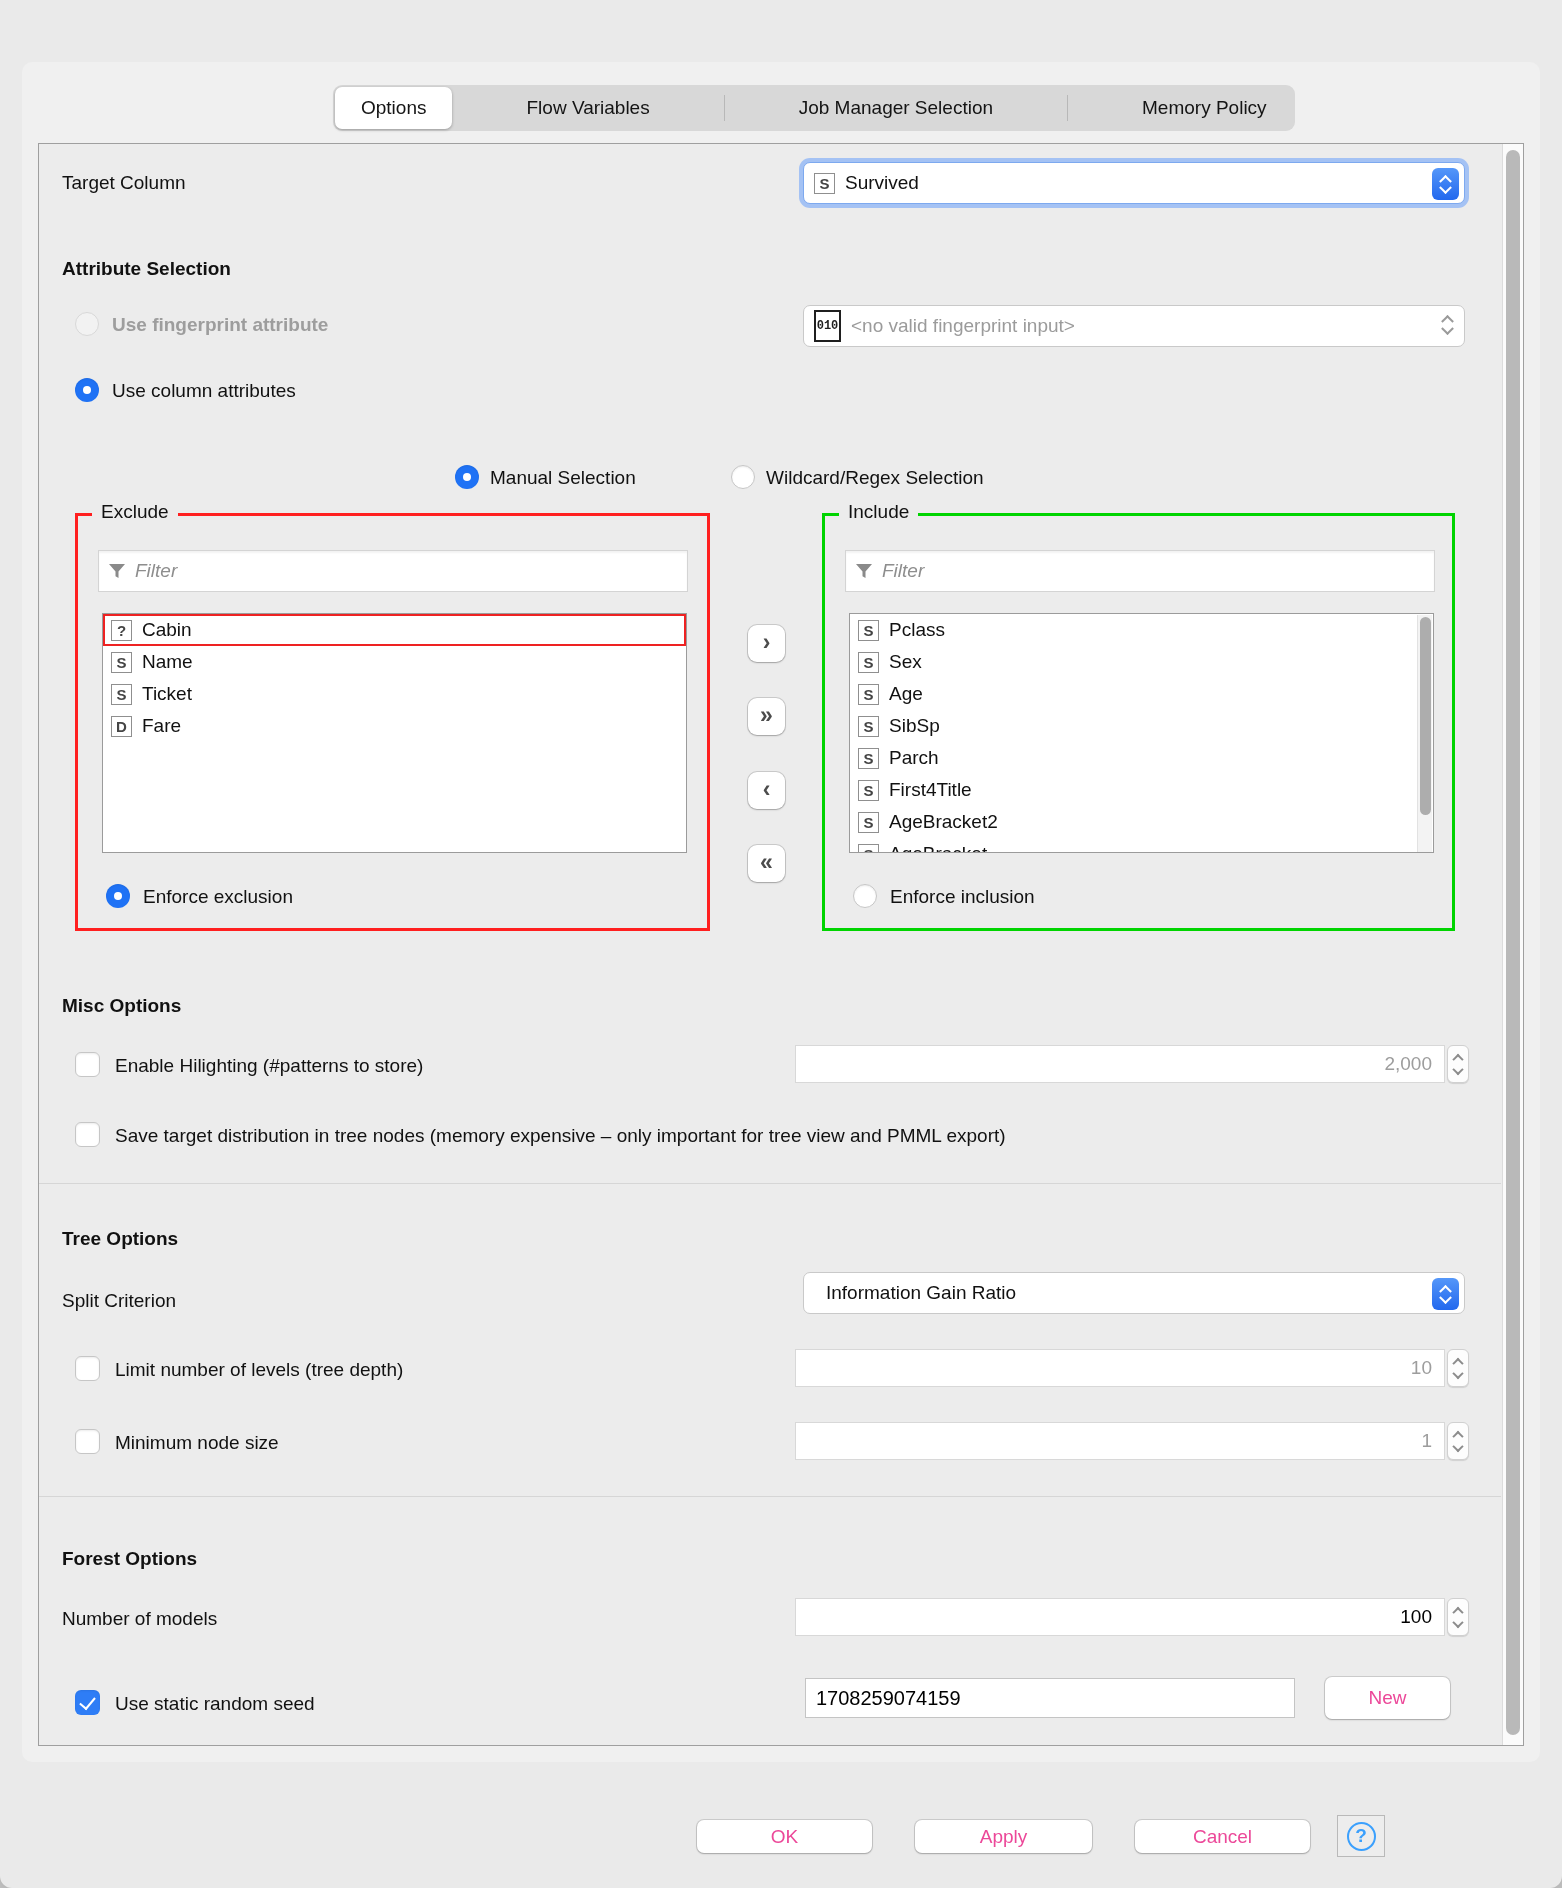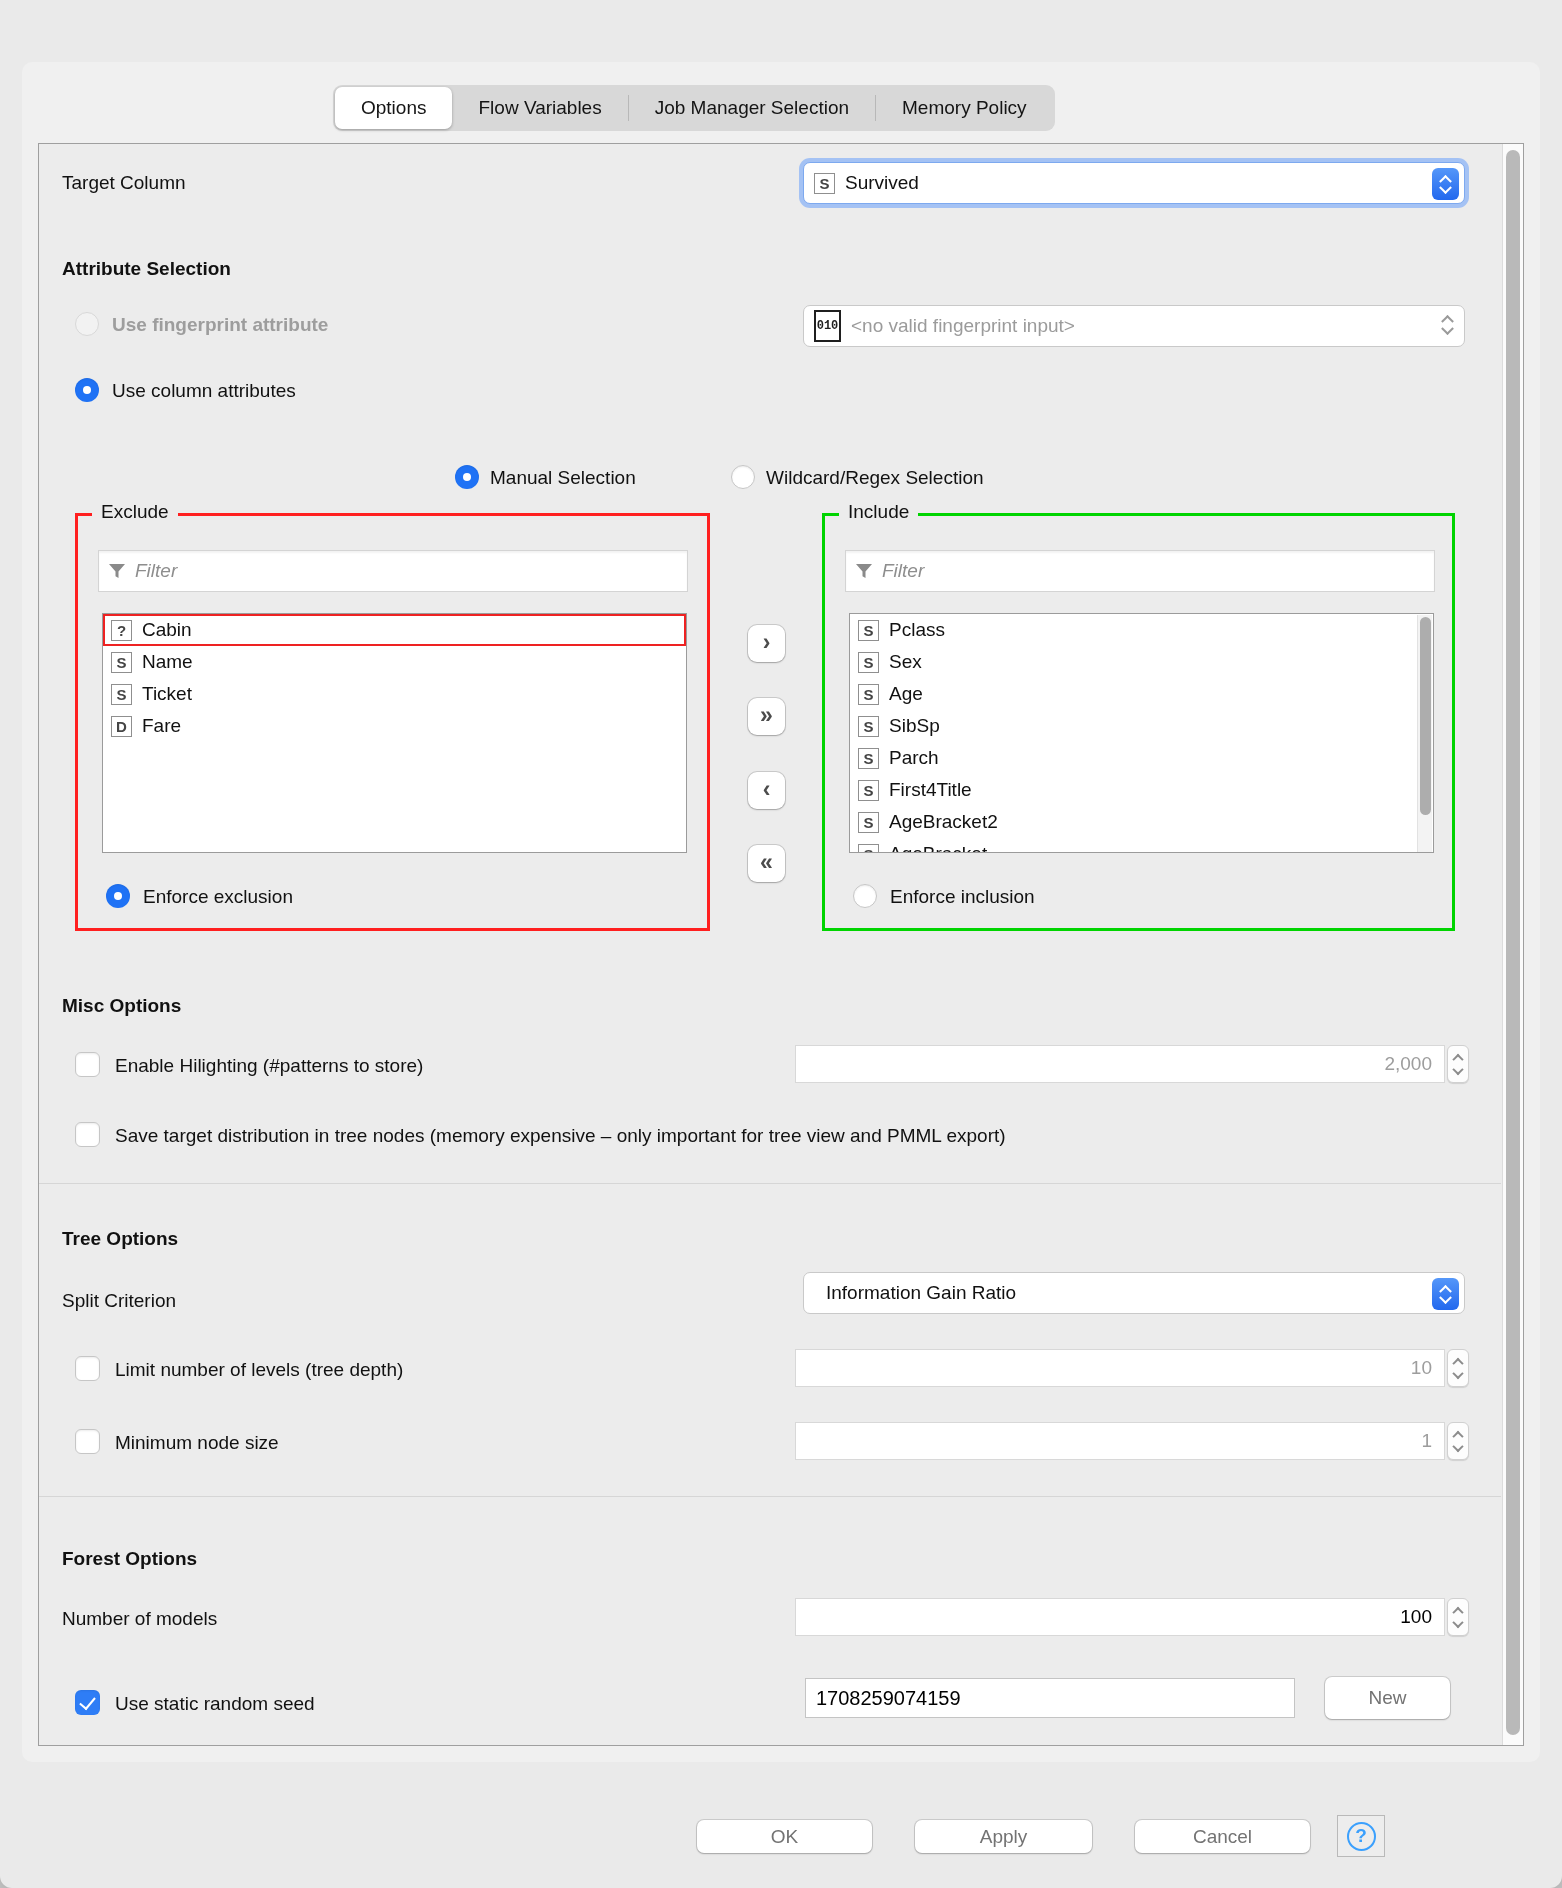--- a/index.html
+++ b/index.html
@@ -16,21 +16,21 @@
   .title { position:absolute; left:0; right:0; top:0; height:48px; line-height:48px;
     text-align:center; font-weight:bold; font-size:20px; color:#3a3a3a; }
   .lights { position:absolute; left:18px; top:15px; display:flex; gap:7px; }
   .light { width:18px; height:18px; border-radius:50%; display:inline-block; }
   .light.red { background:#ff5f57; } .light.yellow { background:#febc2e; } .light.green { background:#28c840; }
   
   .pane-bg { position:absolute; left:22px; top:62px; width:1518px; height:1700px;
     background:#f0f0f0; border-radius:10px; }
   
   .tabstrip { position:absolute; left:333px; top:85px; height:46px; display:inline-flex;
-    align-items:center; background:#d8d8d8; border-radius:9px; padding:0 2px; }
+    align-items:center; background:#d8d8d8; border-radius:9px; padding:0 2px;gap:48px; }
   .tab { font-size:19px; color:#141414; padding:0 26px; height:42px; line-height:42px;
     border-radius:7px; white-space:nowrap; cursor:default; }
   .tab.selected { background:#ffffff; box-shadow:0 1px 3px rgba(0,0,0,.3); }
   .tabsep { width:1px; height:26px; background:#b8b8b8; }
   
   .panel { position:absolute; left:38px; top:143px; width:1486px; height:1603px;
     background:#ececec; border:1px solid #9f9f9f; }
   .vscroll { position:absolute; left:1502px; top:144px; width:21px; height:1601px;
     background:#fbfbfb; border-left:1px solid #dcdcdc; }
   .vscroll .thumb { position:absolute; left:3px; top:6px; width:14px; height:1585px;
@@ -105,21 +105,21 @@
     border-radius:6px; box-shadow:0 1px 1px rgba(0,0,0,.12); display:flex; flex-direction:column;
     align-items:center; justify-content:center; gap:5px; }
   .spu,.spd { width:8px; height:8px; border-left:2.2px solid #8c8c8c; border-top:2.2px solid #8c8c8c; }
   .spu { transform:rotate(45deg) translate(1px,1px); }
   .spd { transform:rotate(225deg) translate(1px,1px); }
   .textfield { position:absolute; height:40px; background:#fff; border:1px solid #c4c4c4;
     font-size:20px; padding-left:10px; font-family:inherit; outline:none; }
   
   .btn { position:absolute; height:33px; background:#fff; border:none; border-radius:7px;
     box-shadow:0 0 0 1px rgba(0,0,0,.13), 0 1px 2px rgba(0,0,0,.2); font-size:19px;
-    font-family:inherit; color:#737373; }
+    font-family:inherit; color:#ec4899; }
   .helpbox { position:absolute; left:1337px; top:1815px; width:48px; height:42px;
     background:#ededed; border:1px solid #b9b9b9; display:flex; align-items:center; justify-content:center; }
   .helpcircle { width:29px; height:29px; border:2.6px solid #3ba0fd; border-radius:50%;
     color:#3ba0fd; font-weight:bold; font-size:19px; display:flex; align-items:center; justify-content:center; }
   .funnel-svg { flex:0 0 auto; }
 </style>
 </head>
 <body>
 
 <div id="window">

